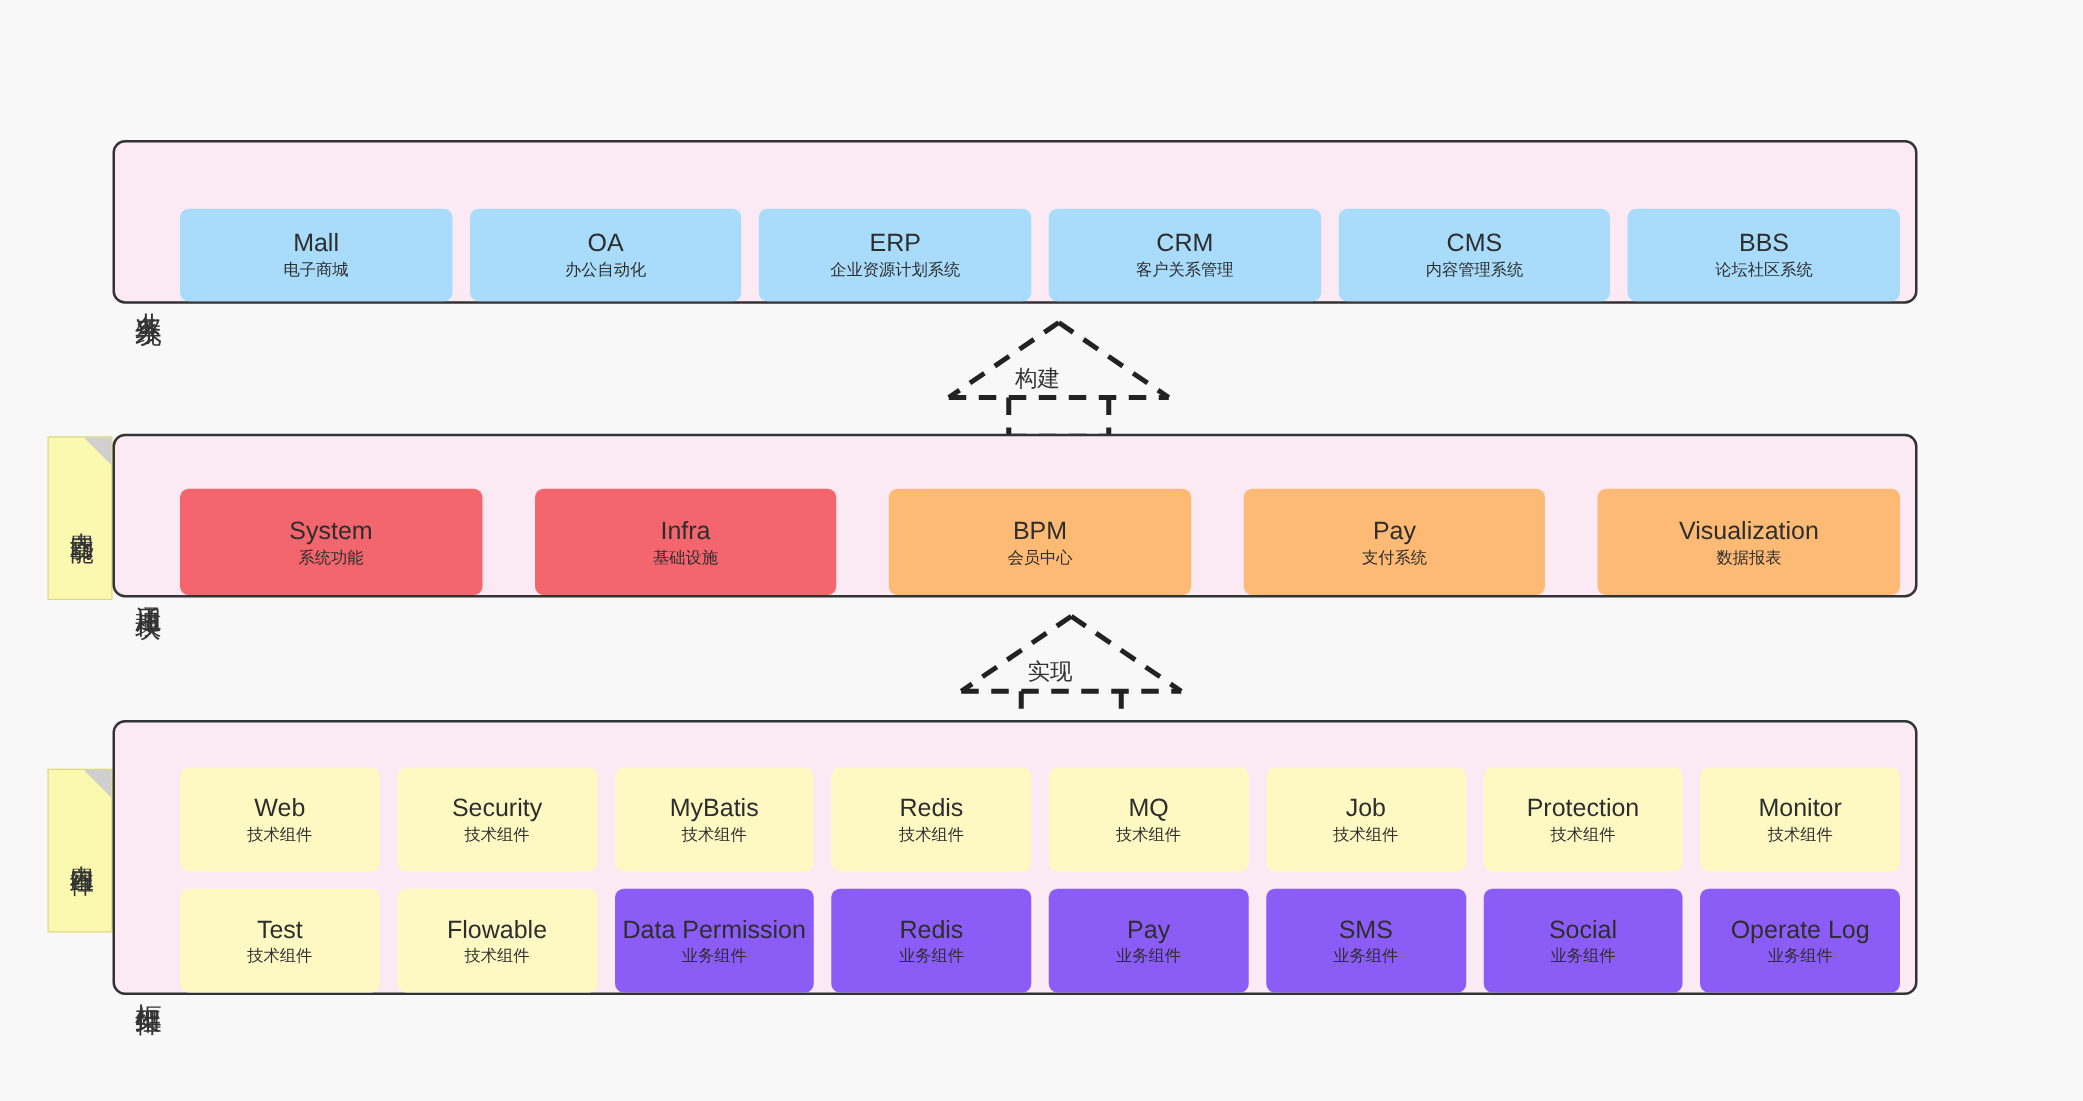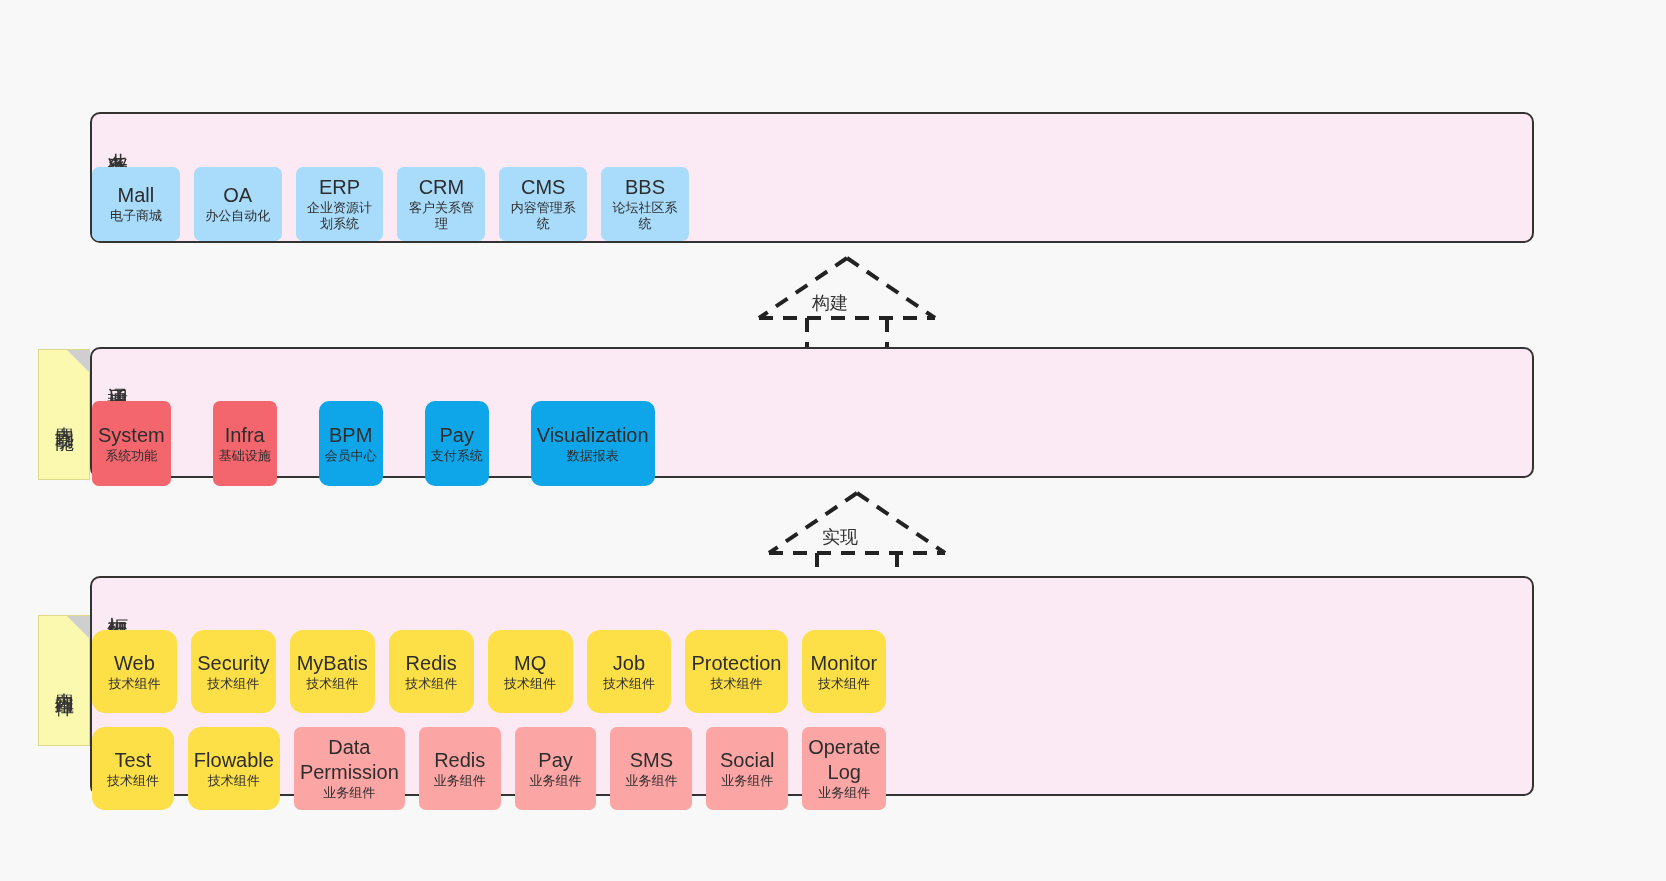--- a/index.html
+++ b/index.html
@@ -14,22 +14,21 @@
   .canvas{position:absolute;inset:0;}
 
   
   .layer{
     position:absolute;
     box-sizing:border-box;
     background:#fbeaf4;
     border:2px solid #333;
     border-radius:10px;
     display:flex;
-    align-items:flex-start;
-    flex-direction:column;
+    align-items:flex-end;
   }
   .layer-label{
     width:52px;
     flex:0 0 52px;
     display:flex;
     align-items:center;
     justify-content:center;
     font-size:21px;
     letter-spacing:2px;
     color:#333;
@@ -62,23 +61,23 @@
     line-height:1.25;
     box-sizing:border-box;
     padding:4px 6px;
   }
   .cell .t1{font-size:20px;color:#2d2d2d;}
   .cell .t2{font-size:13px;color:#2d2d2d;}
 
   
   .c-blue      {background:#a9dcfb;}
   .c-red       {background:#f4666e;}
-  .c-pink      {background:#0ea5e9;border-radius:10px;}
-  .c-green     {background:#fde047;border-radius:13px;}
-  .c-lightgreen{background:#fca5a5;}
+  .c-pink      {background:#fdba74;}
+  .c-green     {background:#fef9c3;}
+  .c-lightgreen{background:#8b5cf6;}
 
   
   #layer-business{left:90px;  top:112px; width:1444px; height:131px;}
   #layer-business .row{height:74px;}
   #layer-common  {left:90px;  top:347px; width:1444px; height:131px;}
   #layer-common .row{height:85px;gap:42px;}
   #layer-framework{left:90px; top:576px; width:1444px; height:220px;}
   #layer-framework .row{height:83px;}
 
   

